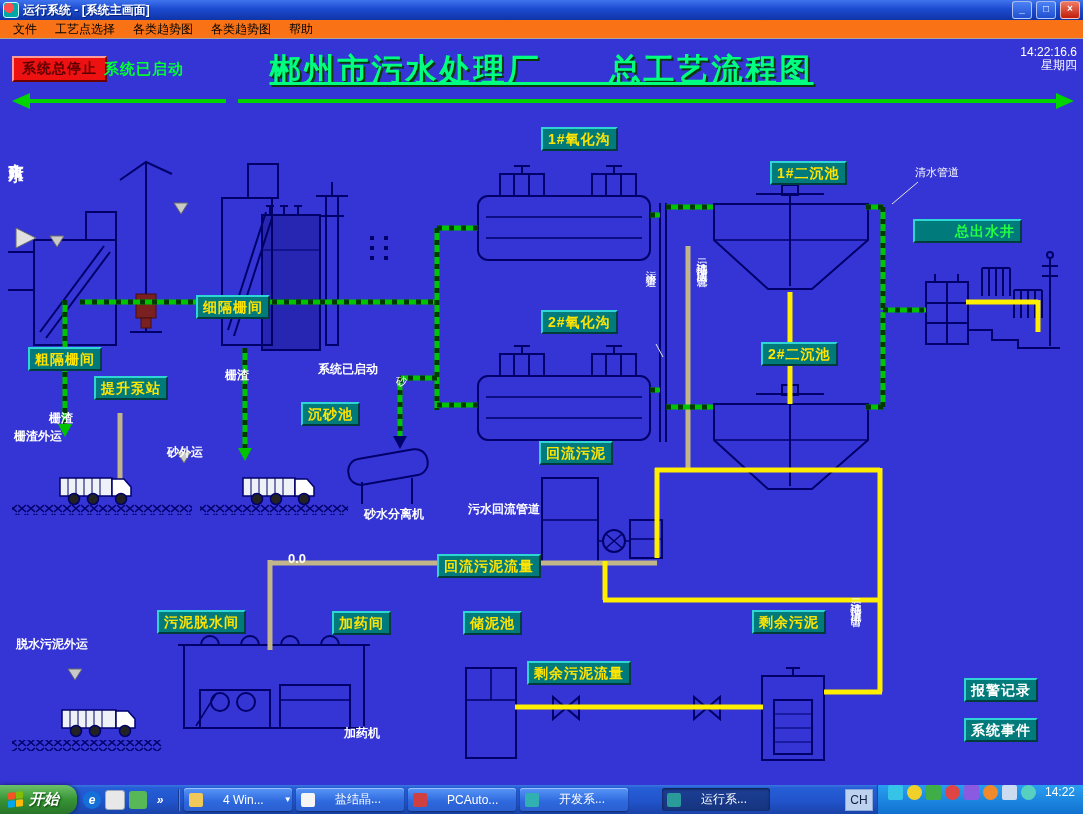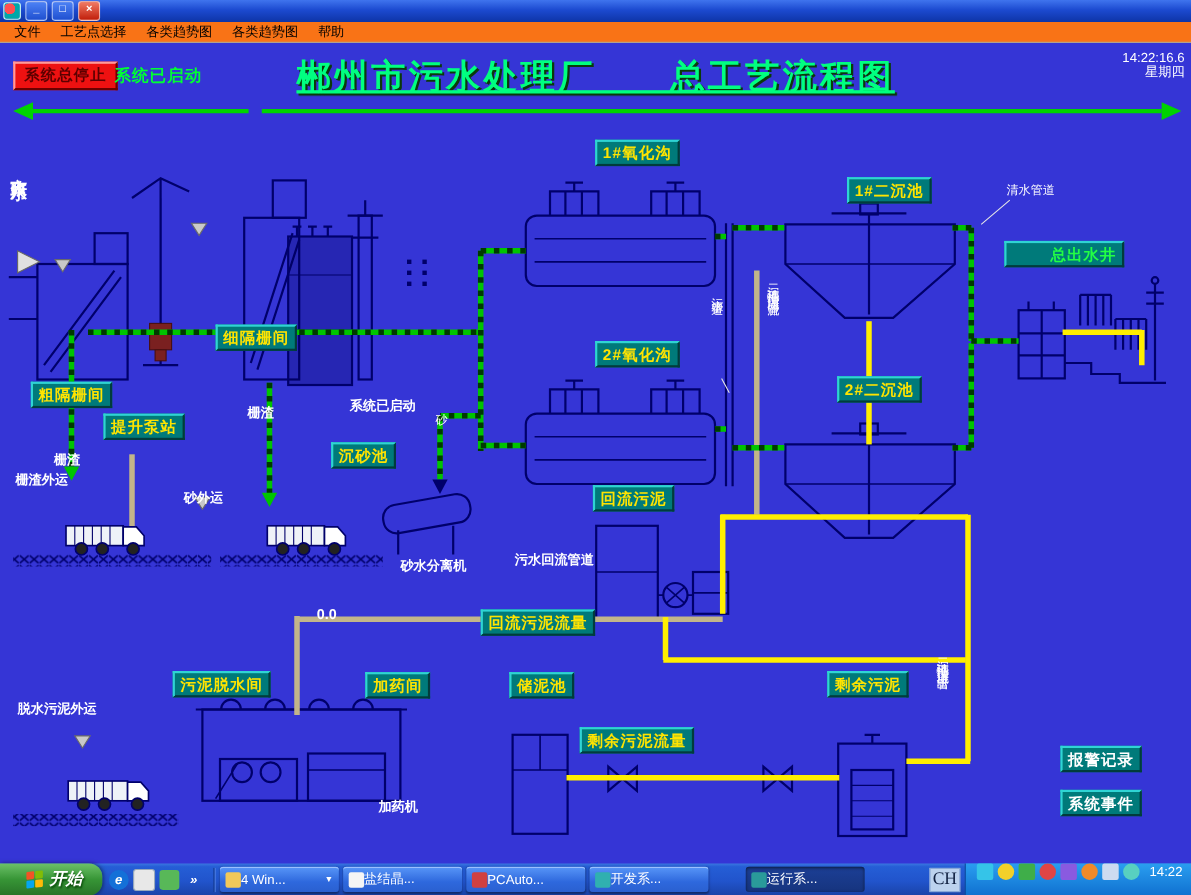--- a/index.html
+++ b/index.html
@@ -41,51 +41,52 @@
   .plabel.white{color:#ffffff;}
   .plabel.green{color:#22ff44;padding-left:40px;}
   .wlabel{position:absolute;z-index:3;color:#ffffff;font-size:12px;font-weight:bold;white-space:nowrap;}
   .wlabel.small{font-size:11px;font-weight:normal;}
   .vtext{writing-mode:vertical-rl;text-orientation:upright;letter-spacing:2px;white-space:normal;}
 
   
   .taskbar{position:absolute;bottom:0;left:0;width:100%;height:29px;z-index:7;
     background:linear-gradient(180deg,#3a77e0 0%,#255ed6 10%,#2154cc 55%,#1a43a8 100%);
     display:flex;align-items:center;}
-  .start-btn{height:29px;padding:0 18px 0 24px;border-radius:0 12px 12px 0;flex:none;
+  .start-btn{height:29px;padding:0 18px 0 8px;border-radius:0 12px 12px 0;flex:none;
     background:linear-gradient(180deg,#6cc168 0%,#379536 50%,#287428 100%);
     display:flex;align-items:center;gap:6px;color:#fff;font-weight:bold;font-style:italic;
     font-size:15px;box-shadow:1px 0 4px rgba(0,0,0,.5);text-shadow:1px 1px 2px #034003;}
   .flag{width:15px;height:15px;display:grid;grid-template:1fr 1fr/1fr 1fr;gap:1px;transform:skewY(-6deg);}
   .flag i{border-radius:1px;display:block;}
   .qlaunch{display:flex;gap:4px;padding:0 6px;align-items:center;flex:none;}
   .qicon{width:18px;height:18px;border-radius:3px;display:flex;align-items:center;justify-content:center;
     color:#fff;font-size:12px;font-weight:bold;font-style:italic;}
   .tb-divider{width:1px;height:22px;background:#143a90;box-shadow:1px 0 0 #5585e8;margin:0 3px;flex:none;}
   .taskbtn{width:98px;height:23px;margin:0 2px;border-radius:3px;flex:none;
     background:linear-gradient(180deg,#5896f8,#2e68dd 60%,#2a60d0);
     box-shadow:inset 0 1px 0 #9cc0ff,0 1px 2px rgba(0,0,0,.4);
-    display:flex;align-items:center;gap:0;padding:0 5px;color:#fff;font-size:12px;
+    display:flex;align-items:center;gap:20px;padding:0 5px;color:#fff;font-size:12px;
     white-space:nowrap;overflow:hidden;}
   .taskbtn.active{background:linear-gradient(180deg,#1c3f96,#16347e);box-shadow:inset 0 1px 3px rgba(0,0,0,.6);margin-left:32px;}
   .tbicon{width:14px;height:14px;border-radius:2px;flex:none;}
   .lang{width:26px;height:20px;background:#bcd2ee;color:#102040;display:flex;align-items:center;
-    justify-content:center;font-size:16px;margin:0 4px;border:1px solid #89a8d8;flex:none;font-family:Liberation Serif, serif;}
+    justify-content:center;font-size:12px;margin:0 4px;border:1px solid #89a8d8;flex:none;}
   .tray{height:29px;display:flex;align-items:flex-start;gap:4px;padding:0 8px 0 10px;flex:none;
     background:linear-gradient(180deg,#2a9ef0,#1071d0);border-left:1px solid #0a50a0;}
   .tray-ic{width:15px;height:15px;border-radius:2px;flex:none;}
   .tclock{color:#fff;font-size:12px;margin-left:5px;}
 </style>
 </head>
 <body>
 
 <div class="window">
 
   <div class="titlebar">
     <div class="app-icon"></div>
+    <div class="title">运行系统 - [系统主画面]</div>
     <div class="winbtn btn-blue">_</div>
     <div class="winbtn btn-blue">□</div>
     <div class="winbtn btn-close">×</div>
   </div>
 
   <div class="menubar">
     <span class="menu-item">文件</span>
     <span class="menu-item">工艺点选择</span>
     <span class="menu-item">各类趋势图</span>
     <span class="menu-item">各类趋势图</span>

